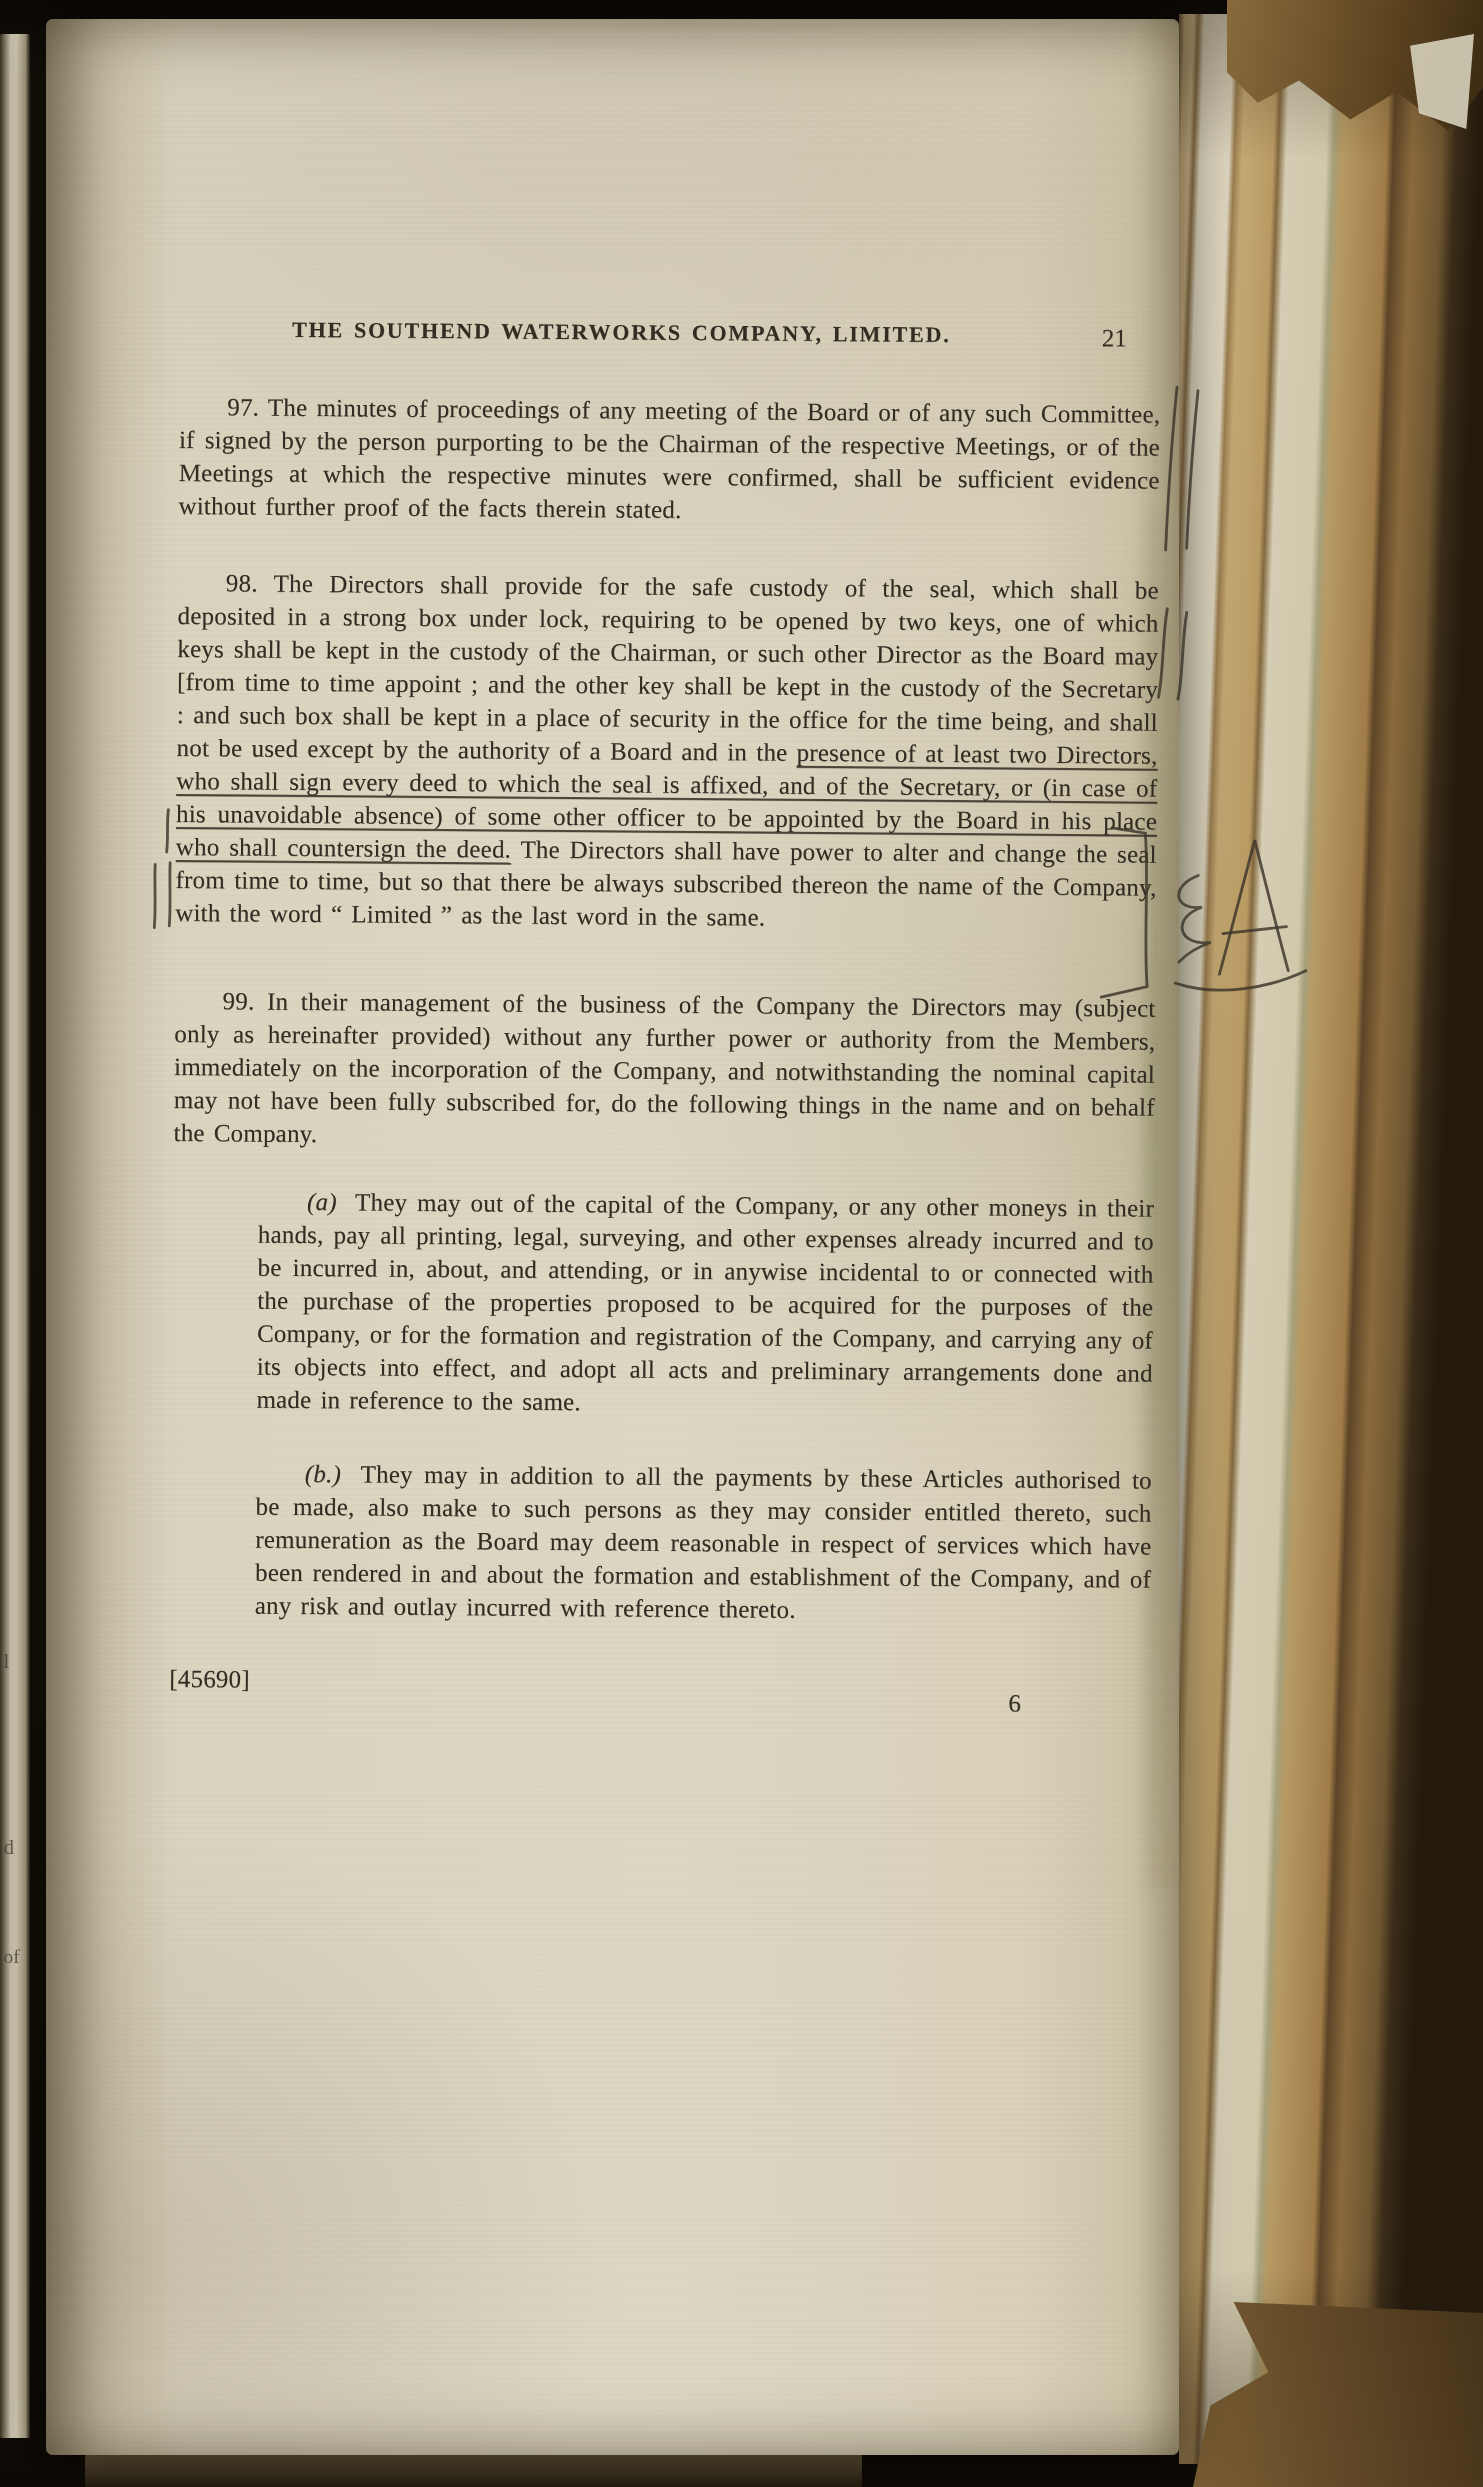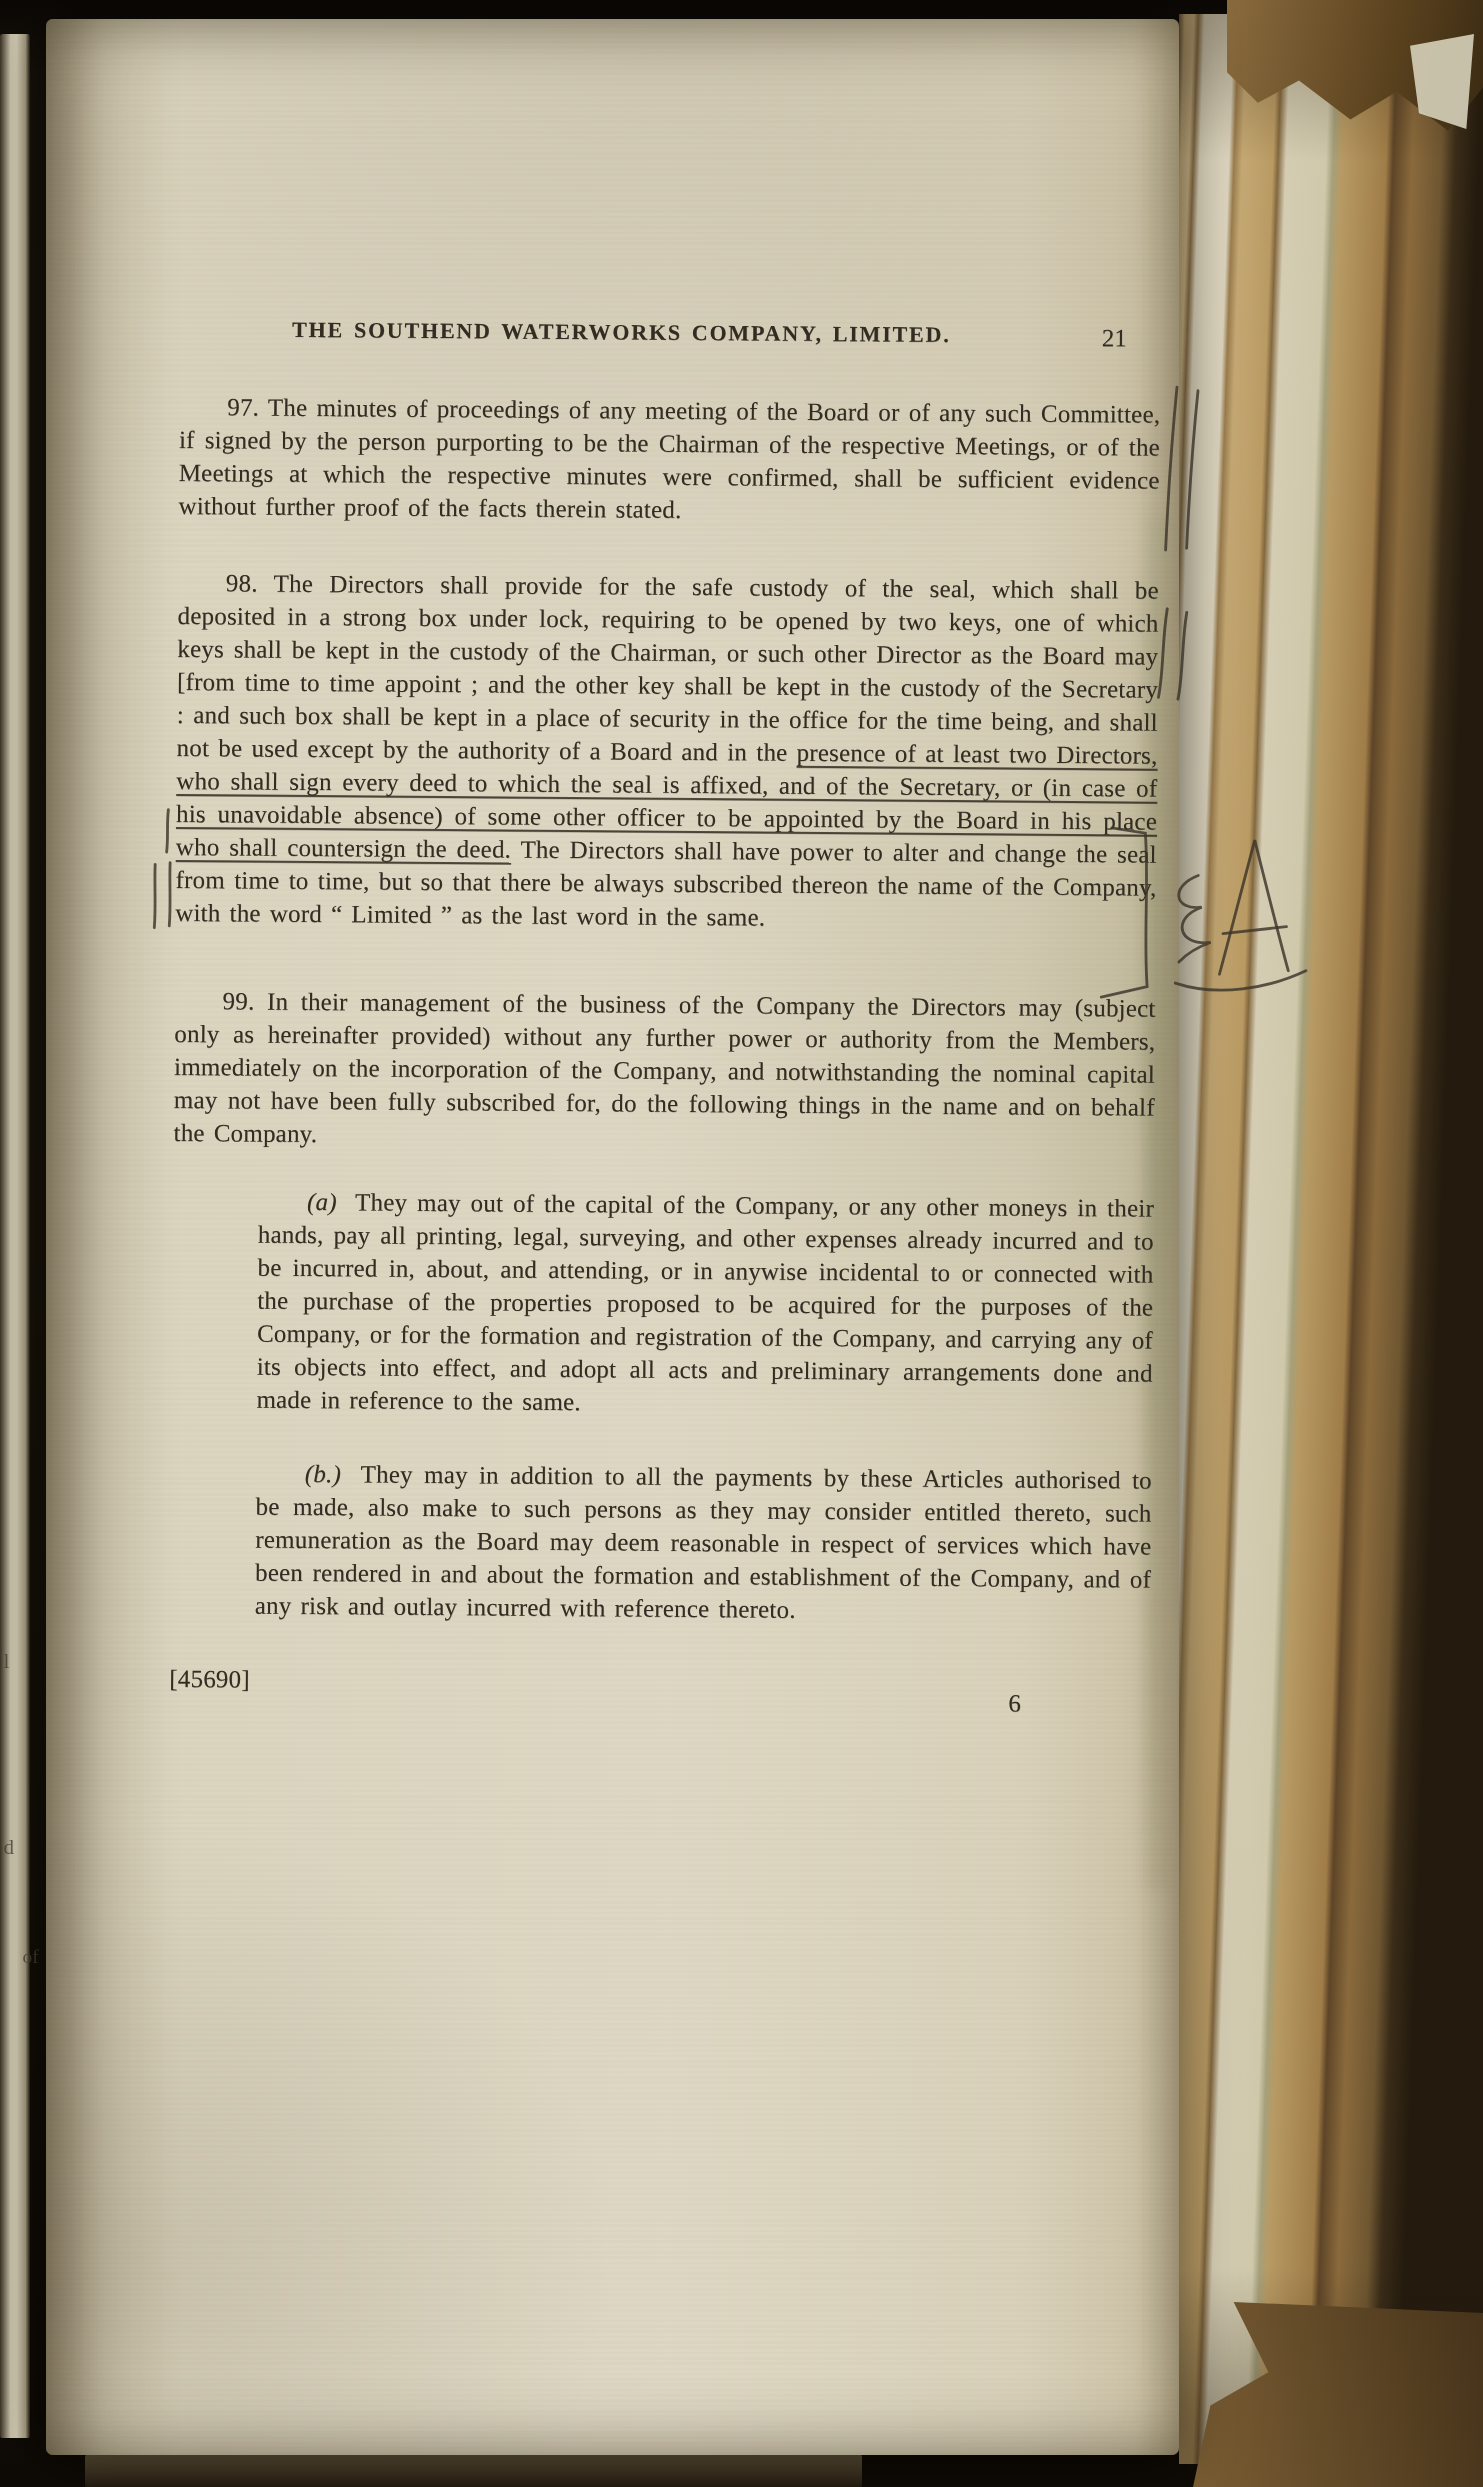--- a/index.html
+++ b/index.html
@@ -5,21 +5,21 @@
   html,body{margin:0;padding:0;background:#0d0a06;}
   .scene{position:relative;width:1484px;height:2487px;overflow:hidden;
          background:linear-gradient(180deg,#0b0805 0%,#16110a 3%,#181309 50%,#0e0a05 100%);
          font-family:"Liberation Serif","DejaVu Serif",serif;}
 
   
   .facing-edge{position:absolute;left:0;top:34px;width:30px;height:2404px;
     background:linear-gradient(90deg,#3a3222 0%,#c9c1aa 35%,#d2caB2 55%,#a99f84 85%,#241d12 100%);
     border-radius:2.6px;}
   .frag{position:absolute;left:3.5px;color:#4a4234;font-size:21px;opacity:.8;}
-  .f1{top:1615px;} .f2{top:1801px;} .f3{top:1912px;font-size:19.4px;margin-left:19px;}
+  .f1{top:1615px;} .f2{top:1801px;} .f3{top:1912px;font-size:19.4px;}
 
   
   .page{position:absolute;left:46px;top:19.4px;width:1133px;height:2436px;border-radius:7px;
     background:
       radial-gradient(120% 50% at 55% 0%, rgba(95,80,48,.12), transparent 55%),
       radial-gradient(80% 35% at 96% 42%, rgba(120,120,75,.12), transparent 60%),
       radial-gradient(70% 30% at 8% 92%, rgba(85,72,45,.14), transparent 60%),
       linear-gradient(90deg,#b2a88d 0%,#cfc7af 5%,#dbd4bf 12%,#ded7c3 55%,#d9d1ba 86%,#cdc4a9 96%,#bcb194 100%);
     box-shadow:
       inset 62px 0 79px -40px rgba(60,50,30,.5),

